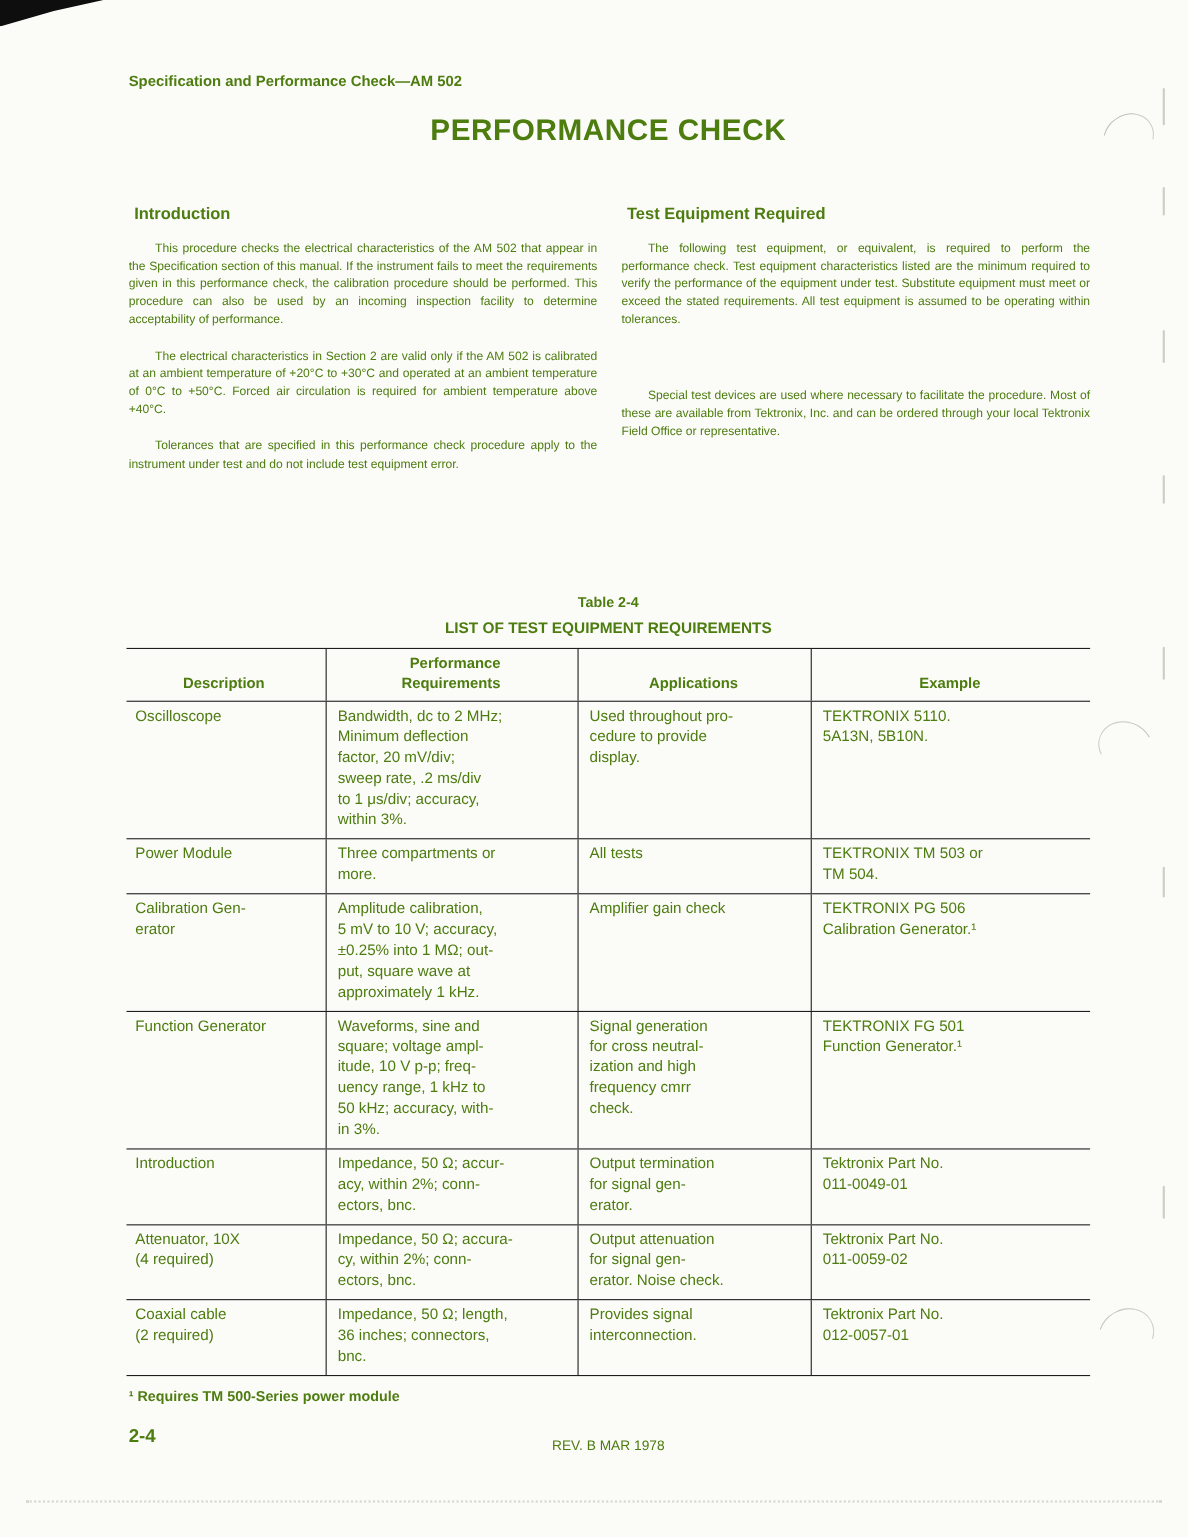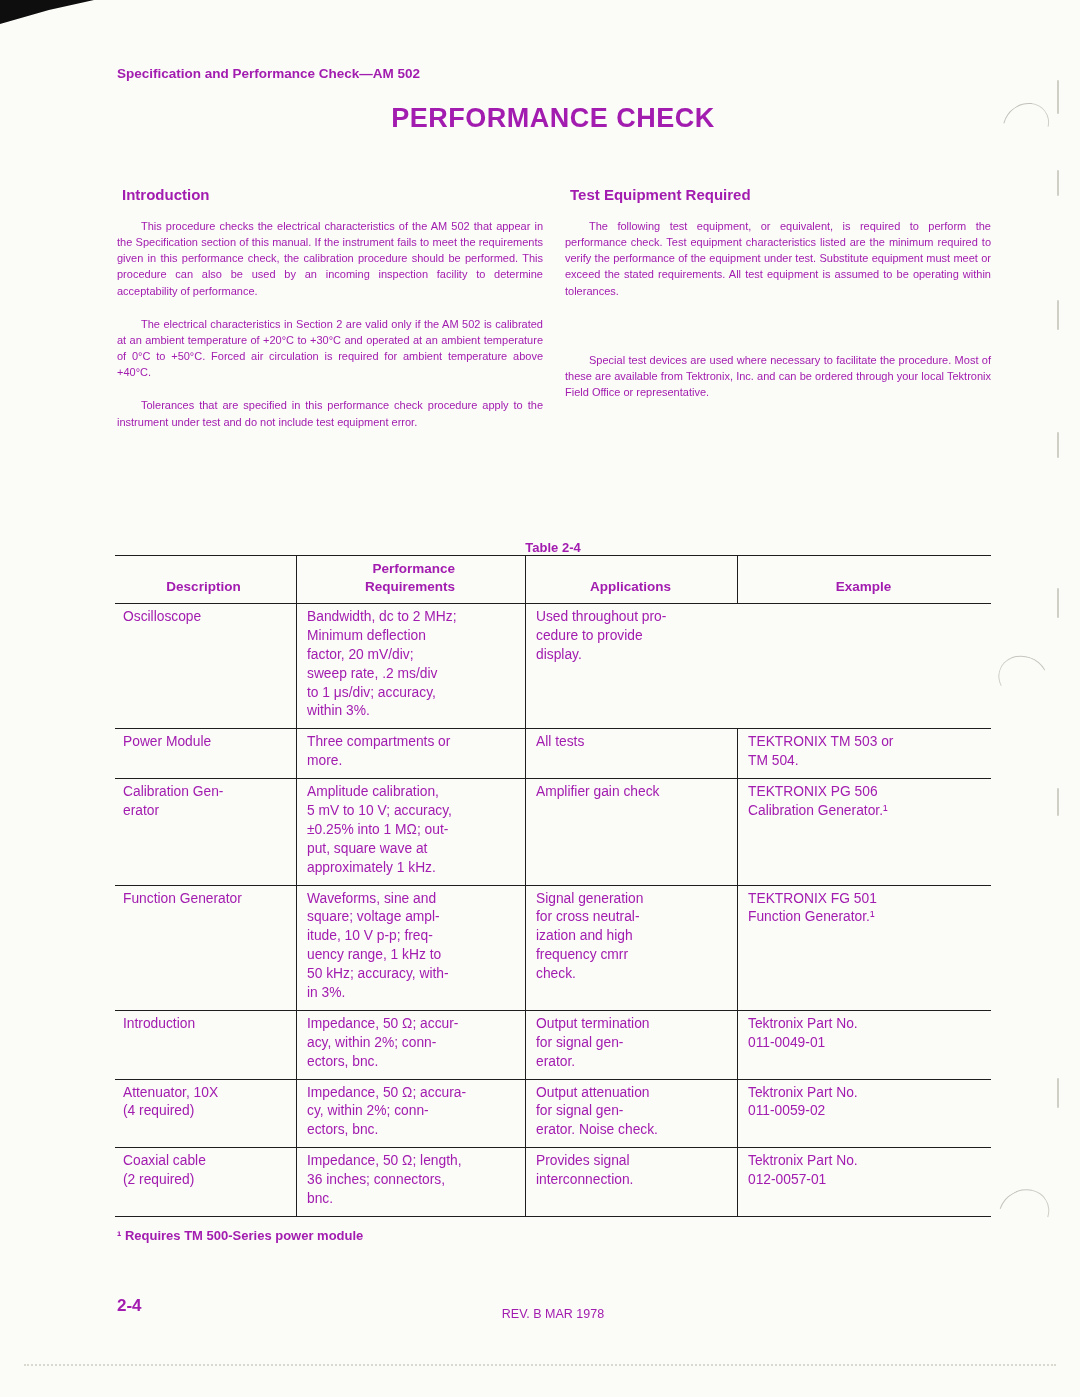--- a/index.html
+++ b/index.html
@@ -5,21 +5,21 @@
   * { box-sizing: border-box; margin: 0; padding: 0; }
   html, body { background: #e8e8e4; }
   .page {
     position: relative;
     width: 1080px;
     height: 1397px;
     margin: 0 auto;
     background: #fbfbf8;
     overflow: hidden;
     font-family: "Liberation Sans", sans-serif;
-    color: #a21caf;
+    color: #4d7c0f;
   }
 
   
   .corner-mark {
     position: absolute; top: 0; left: 0;
     width: 94px; height: 24px;
     background: #0e0e0e;
     clip-path: polygon(0 0, 100% 0, 52% 42%, 0 100%);
   }
   .arc {
@@ -129,20 +129,21 @@
     </div>
     <div class="col">
       <h2 class="col-heading">Test Equipment Required</h2>
       <p>The following test equipment, or equivalent, is required to perform the performance check. Test equipment characteristics listed are the minimum required to verify the performance of the equipment under test. Substitute equipment must meet or exceed the stated requirements. All test equipment is assumed to be operating within tolerances.</p>
       <p class="gap-top">Special test devices are used where necessary to facilitate the procedure. Most of these are available from Tektronix, Inc. and can be ordered through your local Tektronix Field Office or representative.</p>
     </div>
   </div>
 
   <div class="table-block">
     <div class="table-caption">Table 2-4</div>
+    <div class="table-title">LIST OF TEST EQUIPMENT REQUIREMENTS</div>
 
     <div class="eq-table">
       <div class="tr">
         <div class="th">Description</div>
         <div class="th">Performance
 Requirements</div>
         <div class="th">Applications</div>
         <div class="th">Example</div>
       </div>
 
@@ -150,20 +151,22 @@
         <div class="td">Oscilloscope</div>
         <div class="td">Bandwidth, dc to 2 MHz;
 Minimum deflection
 factor, 20 mV/div;
 sweep rate, .2 ms/div
 to 1 μs/div; accuracy,
 within 3%.</div>
         <div class="td">Used throughout pro-
 cedure to provide
 display.</div>
+        <div class="td">TEKTRONIX 5110.
+5A13N, 5B10N.</div>
       </div>
 
       <div class="tr">
         <div class="td">Power Module</div>
         <div class="td">Three compartments or
 more.</div>
         <div class="td">All tests</div>
         <div class="td">TEKTRONIX TM 503 or
 TM 504.</div>
       </div>

